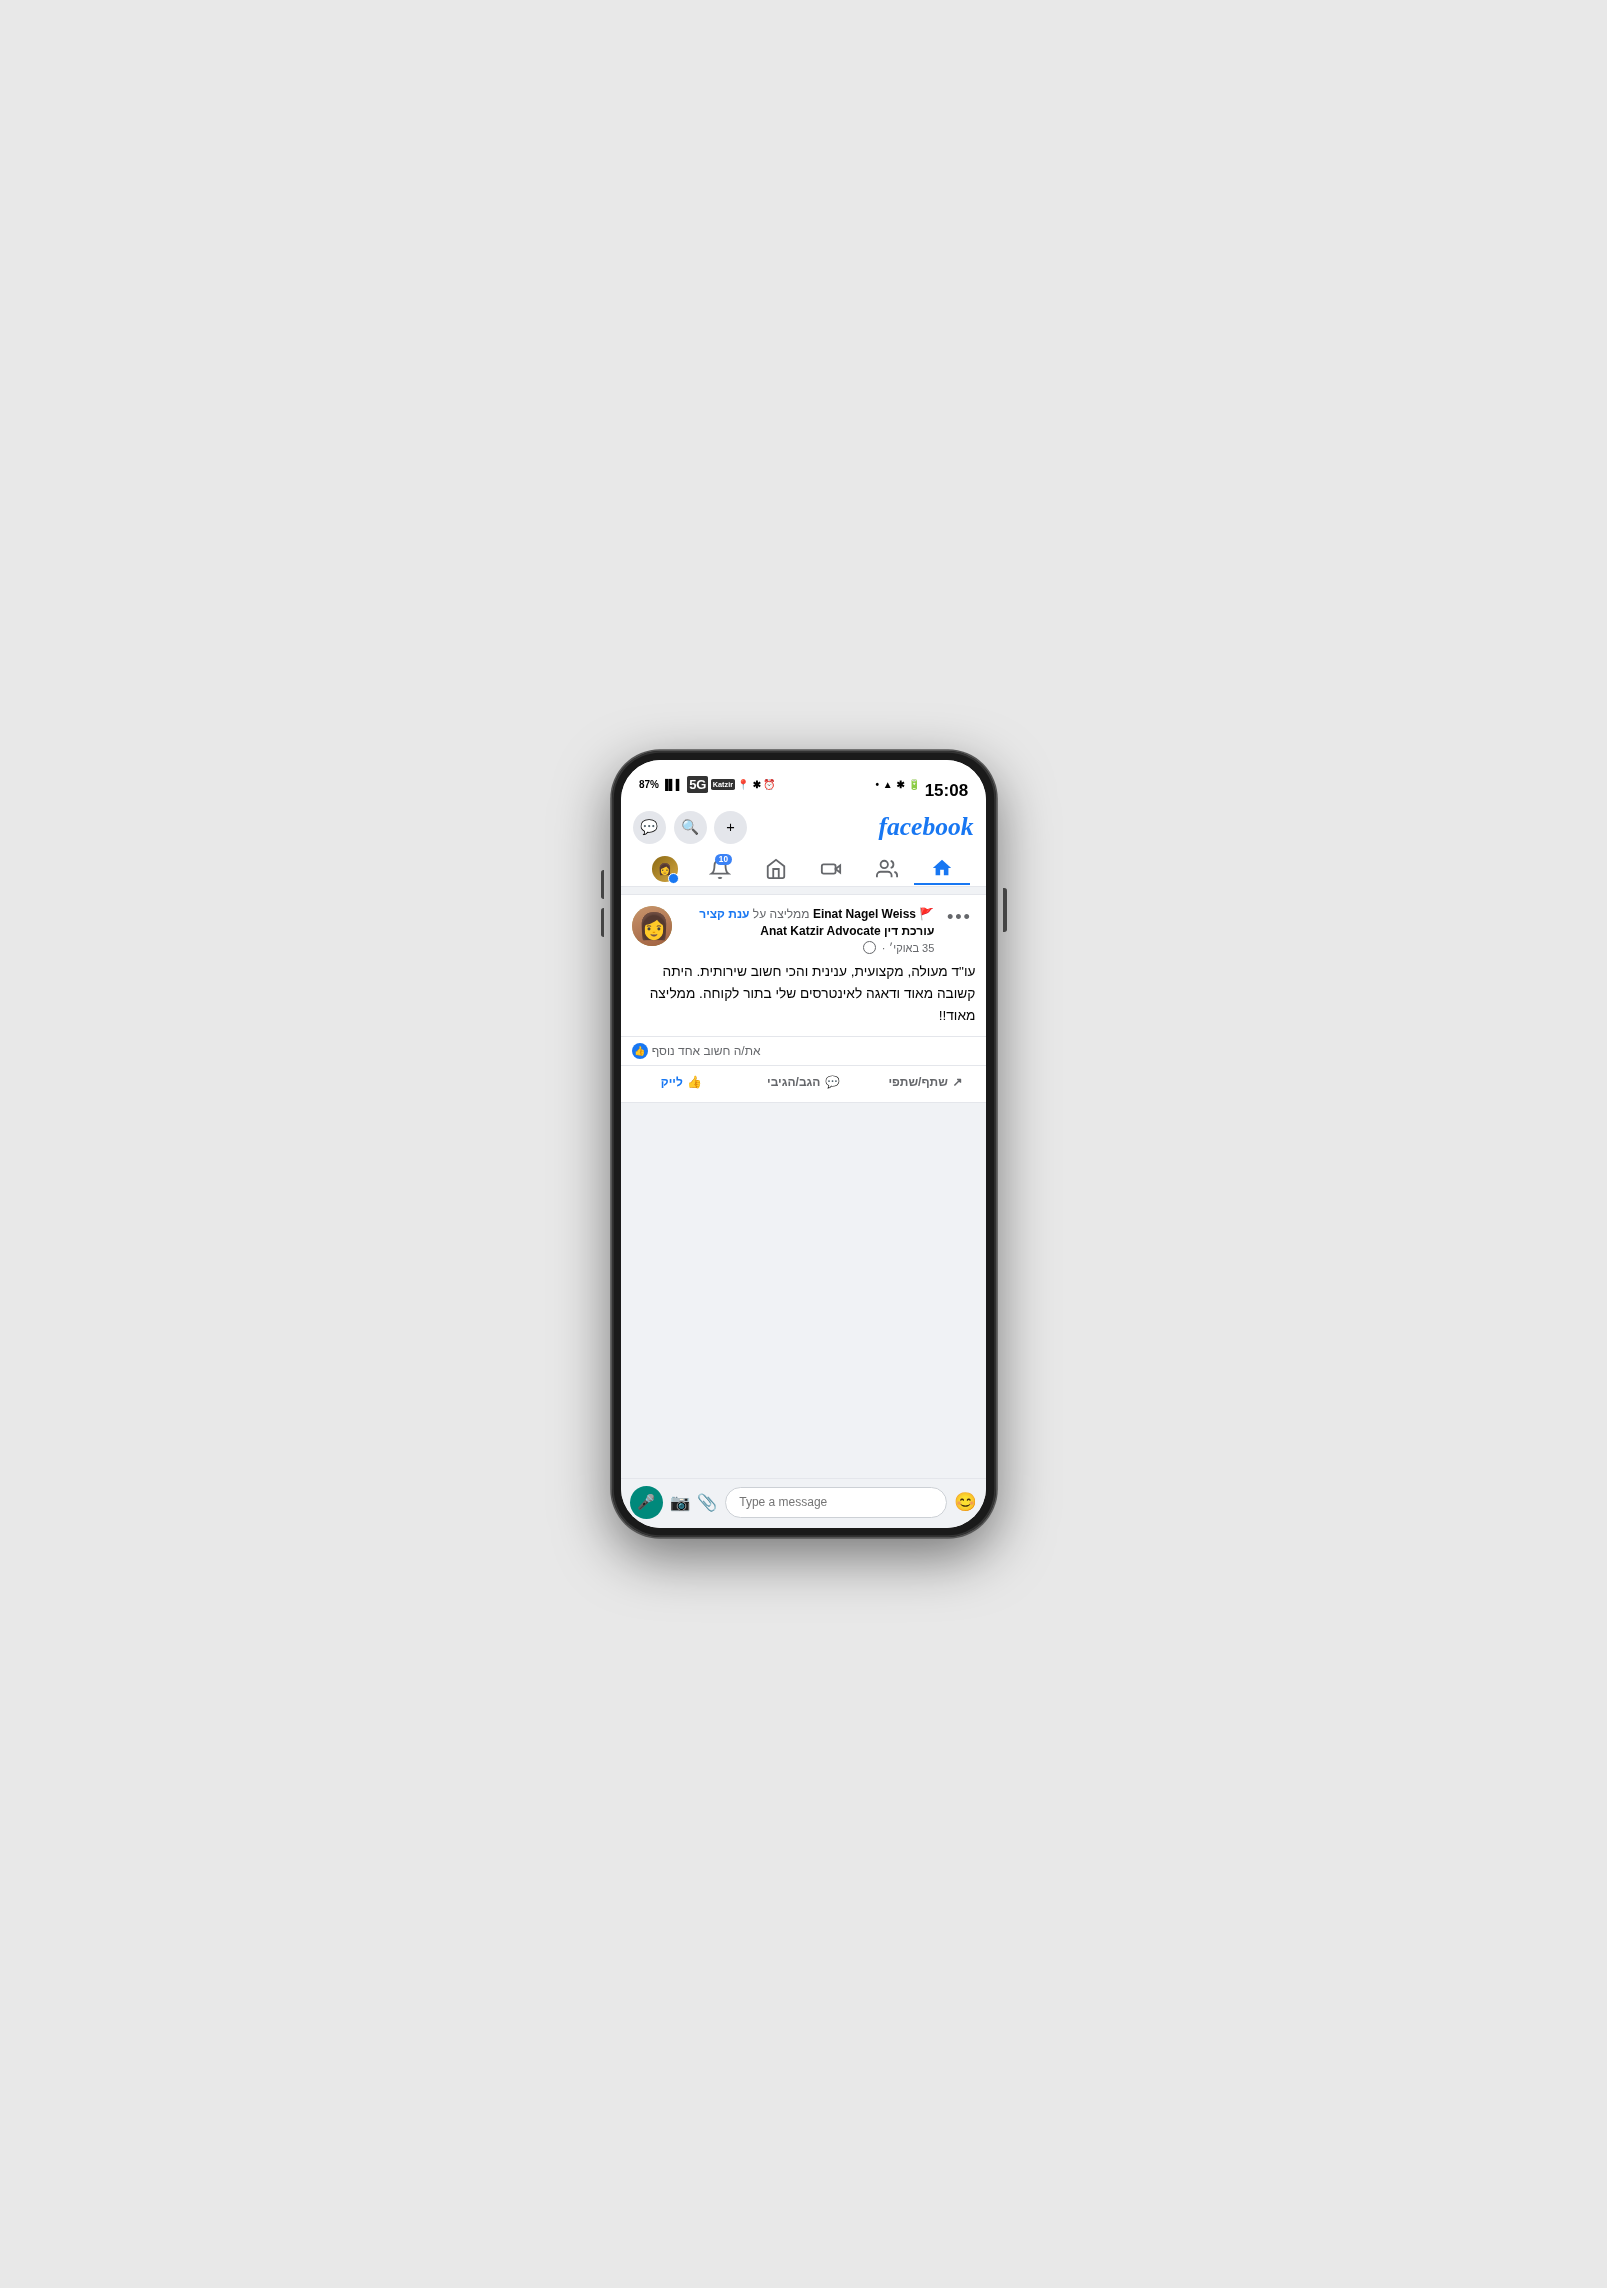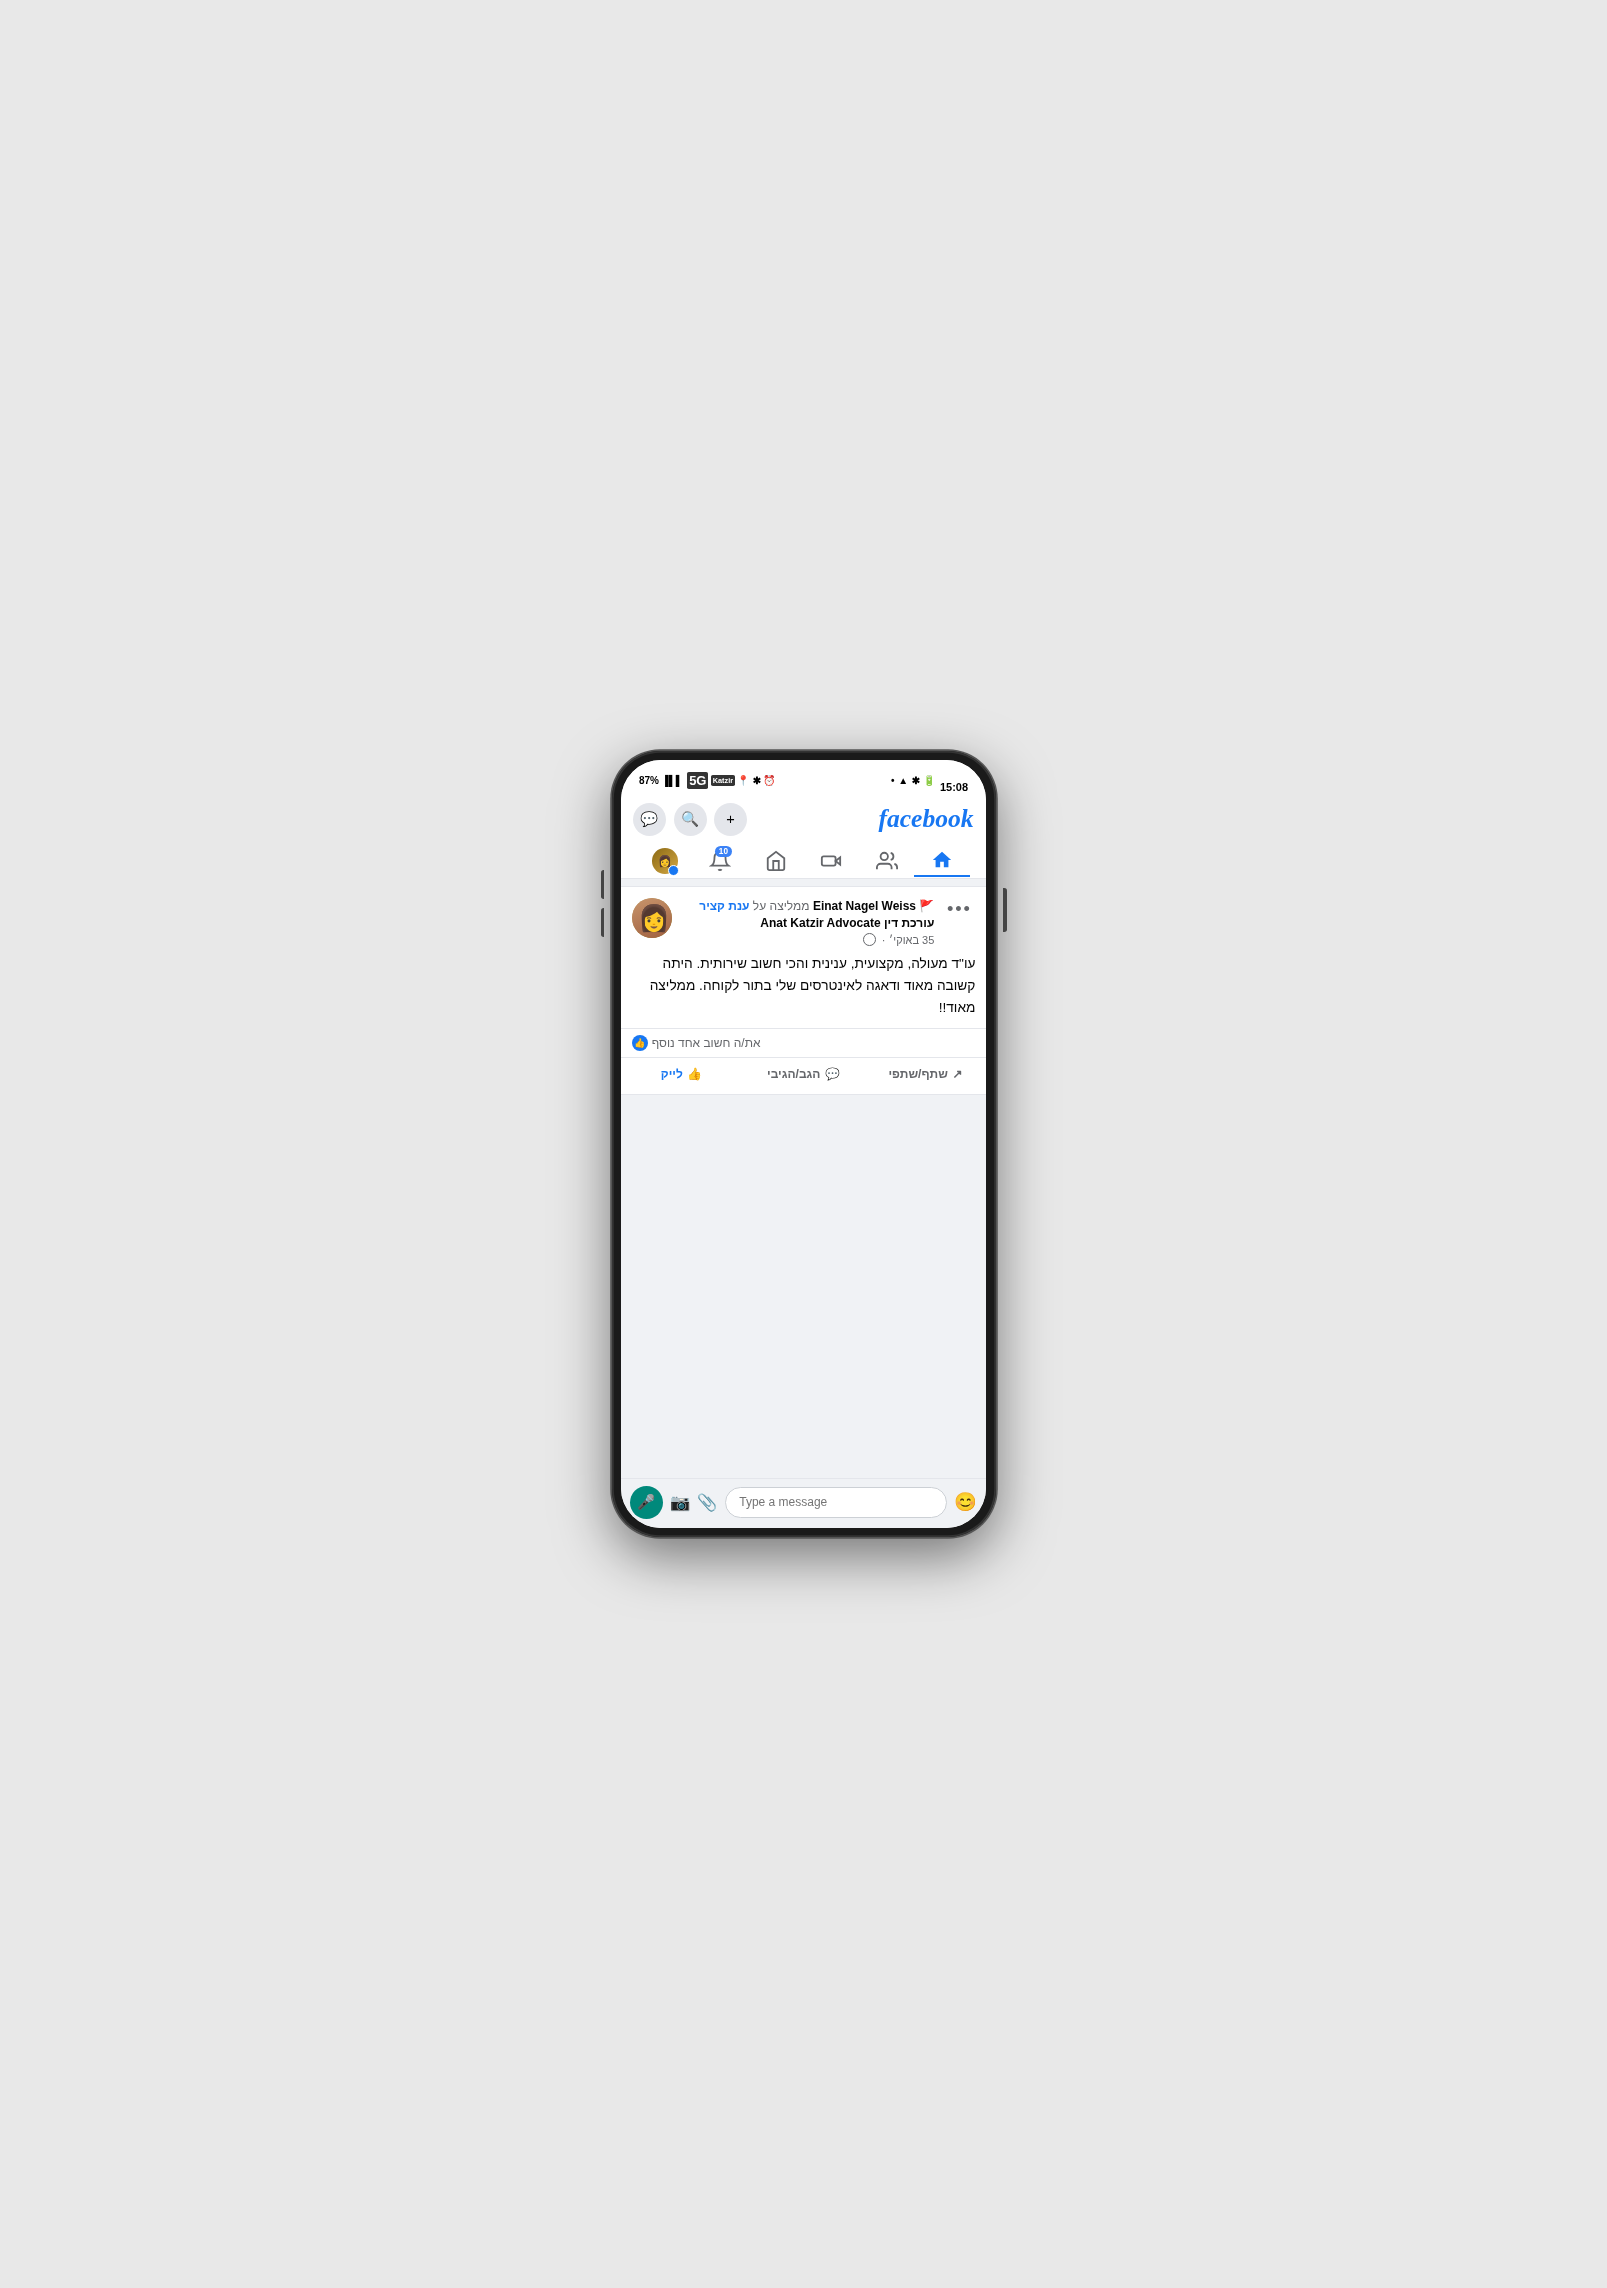--- a/index.html
+++ b/index.html
@@ -422,21 +422,21 @@
         <span style="font-size:7.3px; background:#333; color:#fff; padding:0.9px 1.8px; border-radius:1.8px;">Katzir</span>
         <span style="font-size:10px;">📍</span>
         <span style="font-size:10px;">✱</span>
         <span style="font-size:10px;">⏰</span>
       </div>
       <div class="status-right">
         <span>•</span>
         <span>▲</span>
         <span style="font-size:10px;">✱</span>
         <span style="font-size:10px;">🔋</span>
-        <span style="font-weight:700; font-size:11px;margin-top:14px;">15:08</span>
+        <span style="font-weight:700; font-size:17px;margin-top:14px;">15:08</span>
       </div>
     </div>
 
     <div class="fb-header">
       <div class="fb-header-top">
         <div class="fb-header-icons">
           <div class="fb-icon-btn">
             <span>💬</span>
           </div>
           <div class="fb-icon-btn">

